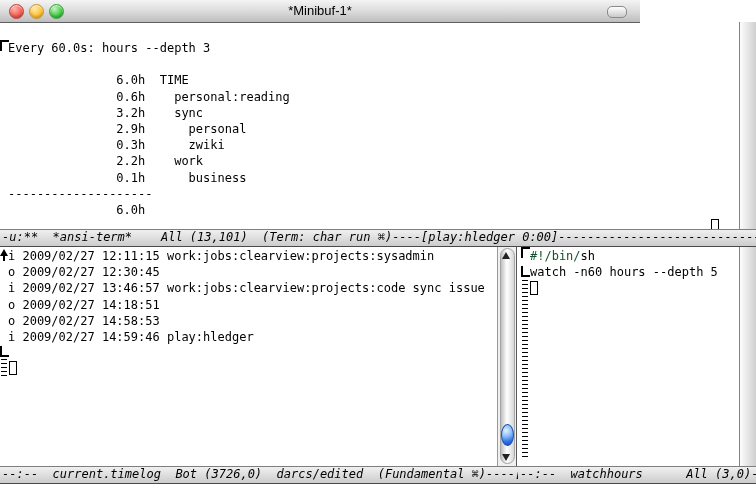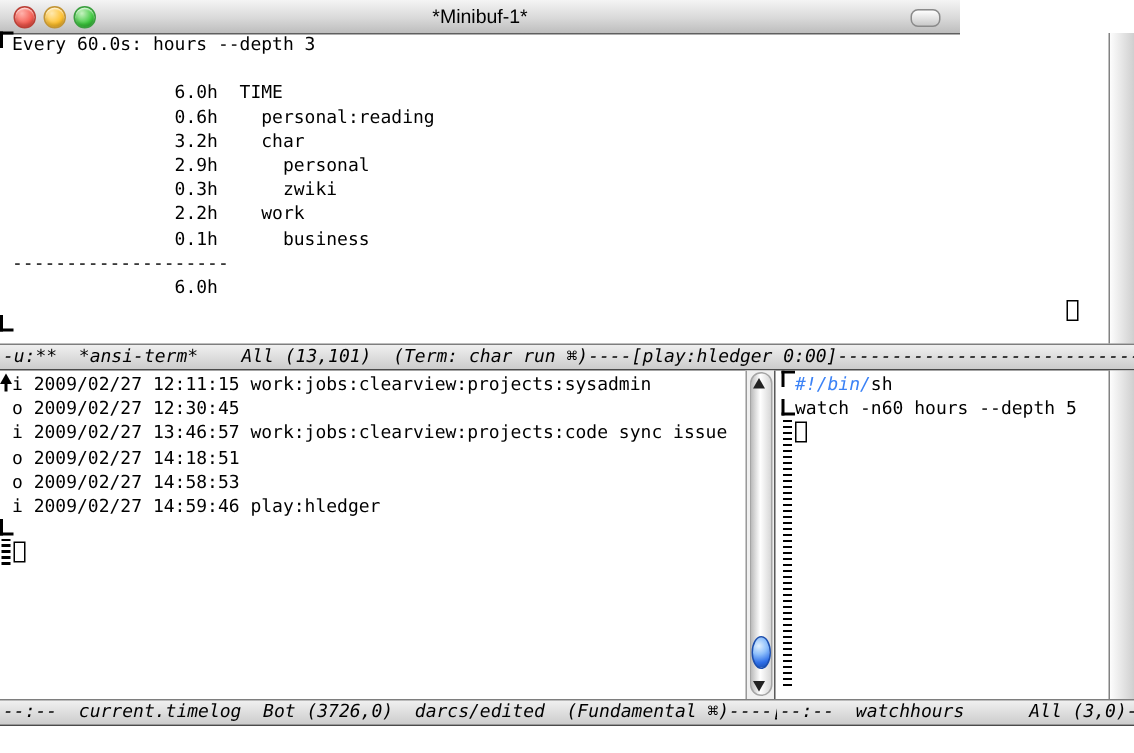--- a/index.html
+++ b/index.html
@@ -51,45 +51,45 @@
     background:linear-gradient(90deg,#bfbfbf,#ffffff 45%,#d7d7d7);border:1px solid #a5a5a5;box-sizing:border-box;}
   .sb-arrow-up{position:absolute;left:4px;top:5px;width:0;height:0;
     border-left:4px solid transparent;border-right:4px solid transparent;border-bottom:7px solid #222;}
   .sb-arrow-down{position:absolute;left:4px;bottom:5px;width:0;height:0;
     border-left:4px solid transparent;border-right:4px solid transparent;border-top:7px solid #222;}
   .sb-thumb{position:absolute;left:0px;top:175px;width:13px;height:22px;border-radius:50%;
     background:radial-gradient(circle at 35% 28%,#e2f1ff,#8fc0fb 35%,#2f6fe8 70%,#174aa8);
     border:1px solid #1d4fae;box-sizing:border-box;}
 
   
-  .sh-red{color:#3b82f6;font-style:italic;}
+  .sh-red{color:#14532d;}
 </style>
 </head>
 <body>
 
 <div class="stage">
 
   <div class="titlebar">
     <div class="tl tl-close"></div>
     <div class="tl tl-min"></div>
     <div class="tl tl-zoom"></div>
     <div class="title">*Minibuf-1*</div>
     <div class="pill"></div>
   </div>
 
-  <div class="abs" style="left:0;top:20px;width:738px;height:157px;padding-left:19px;">
+  <div class="abs" style="left:0;top:39px;width:738px;height:157px;padding-left:19px;">
     <div class="abs angle-top" style="left:0;top:1px;"></div>
     <div class="abs angle-bottom" style="left:0;top:190px;"></div>
 
     <div class="abs mono" style="left:8px;top:1px;">Every 60.0s: hours --depth 3</div>
 
     <div class="abs" style="left:8px;top:33.4px;">
       <div class="mono">               6.0h  TIME</div>
       <div class="mono">               0.6h    personal:reading</div>
-      <div class="mono">               3.2h    char</div>
+      <div class="mono">               3.2h    sync</div>
       <div class="mono">               2.9h      personal</div>
       <div class="mono">               0.3h      zwiki</div>
       <div class="mono">               2.2h    work</div>
       <div class="mono">               0.1h      business</div>
       <div class="mono">--------------------</div>
       <div class="mono">               6.0h</div>
     </div>
 
     <div class="hollow-cursor" style="left:711px;top:180px;"></div>
   </div>

